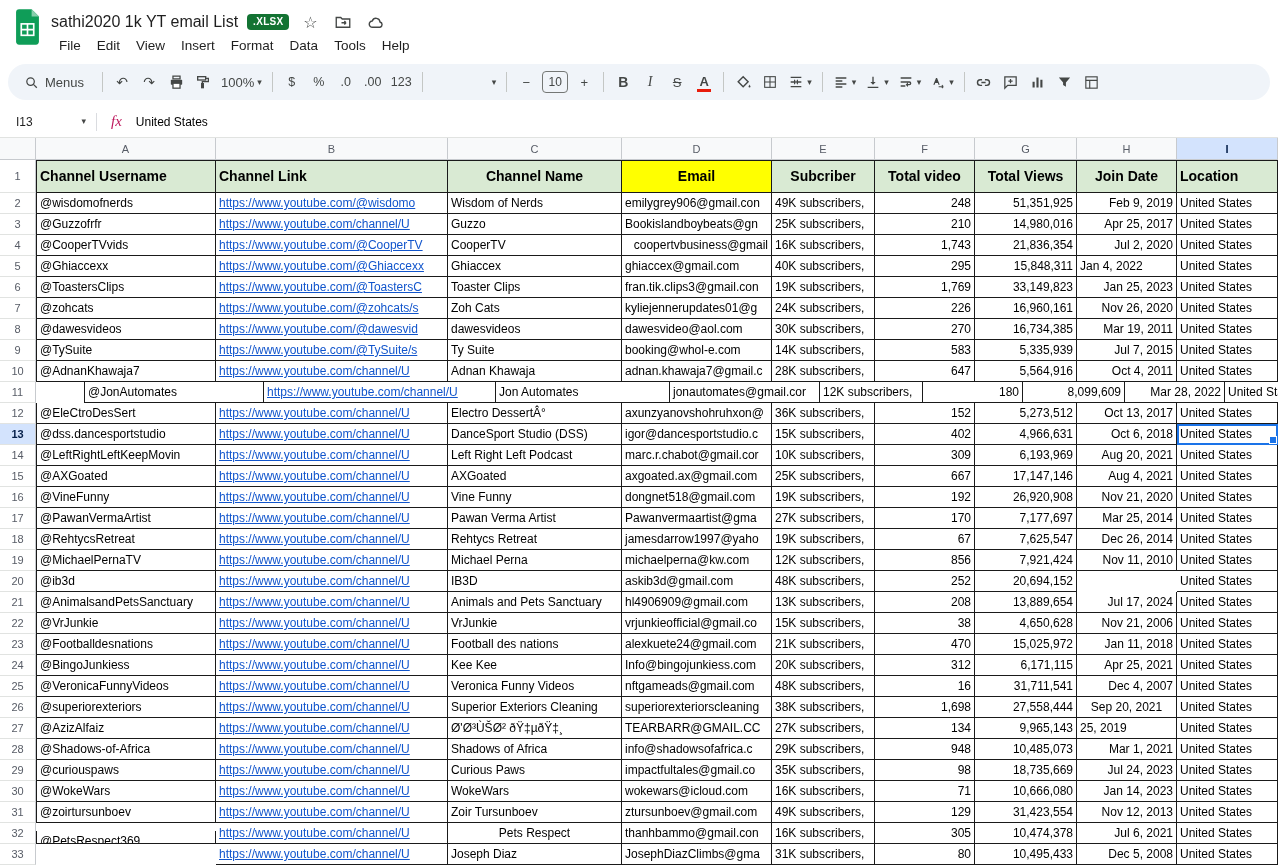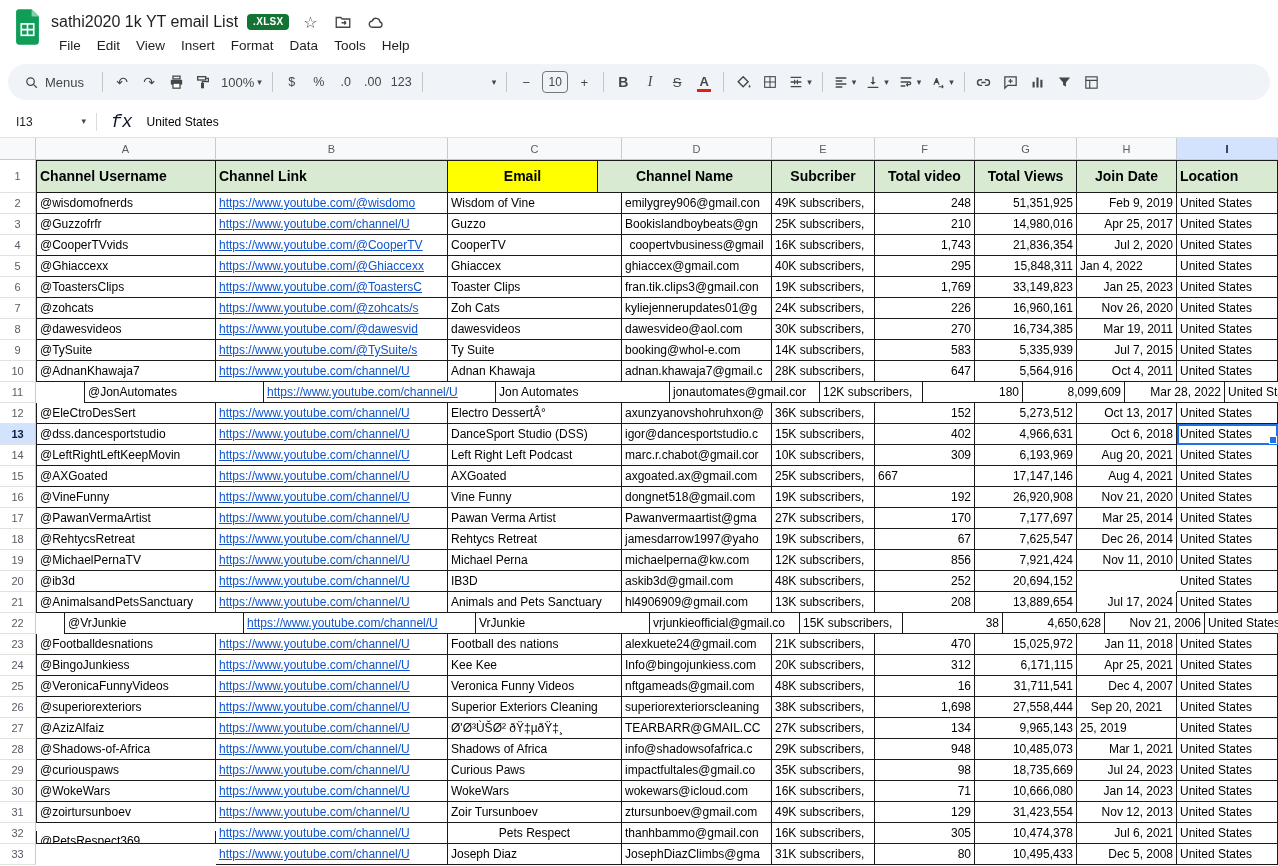--- a/index.html
+++ b/index.html
@@ -42,22 +42,22 @@
   .tc-btn { flex-direction:column; gap:0; padding-top:3px; }
   .tc-btn .A { font-size:13px; font-weight:700; line-height:13px; color:#444746; }
   .tc-btn .bar { width:14px; height:3px; background:#e81c0c; margin-top:1px; }
   .num-fmt { font-size:12.5px; font-weight:500; }
 
   
   .formula-bar { height:32px; display:flex; align-items:center; border-bottom:1px solid #e1e3e1; padding-left:10px; }
   .name-box { width:86px; display:flex; align-items:center; justify-content:space-between;
     padding:0 10px 0 6px; font-size:12px; color:#1f1f1f; height:100%; }
   .fb-sep { width:1px; height:18px; background:#dadce0; }
-  .fx { font-style:italic; color:#0f172a; font-size:18px; margin:0 14px 0 14px;
-    font-family:Liberation Mono, monospace; }
+  .fx { font-style:italic; color:#be185d; font-size:15px; margin:0 14px 0 14px;
+    font-family:Liberation Serif, serif; }
   .formula-value { font-size:12px; color:#000; }
 
   
   .grid { position:relative; }
   .col-header-row { display:flex; height:22px; background:#f8f9fa; }
   .corner { width:36px; flex:none; border-right:1px solid #c7cace; border-bottom:1px solid #c7cace; background:#f8f9fa; }
   .colh { flex:none; display:flex; align-items:center; justify-content:center;
     font-size:11px; color:#575c66; border-right:1px solid #c7cace; border-bottom:1px solid #c7cace; }
   .colh.hl { background:#d3e3fd; color:#041e49; font-weight:700; }
   .row { display:flex; height:21px; }
@@ -286,33 +286,33 @@
       <div class="colh" style="width: 100px;">F</div>
       <div class="colh" style="width: 102px;">G</div>
       <div class="colh" style="width: 100px;">H</div>
       <div class="colh hl" style="width: 101px;">I</div>
     </div>
   <div>
       <div class="row header-row">
         <div class="rownum">1</div>
         <div class="cell" style="width: 180px; text-align: left;">Channel Username</div>
         <div class="cell" style="width: 232px; text-align: left;">Channel Link</div>
+        <div class="cell" style="width: 174px; text-align: center;">Channel Name</div>
         <div class="cell yellow" style="width: 150px; text-align: center;">Email</div>
-        <div class="cell" style="width: 174px; text-align: center;">Channel Name</div>
         <div class="cell" style="width: 103px; text-align: center;">Subcriber</div>
         <div class="cell" style="width: 100px; text-align: center;">Total video</div>
         <div class="cell" style="width: 102px; text-align: center;">Total Views</div>
         <div class="cell" style="width: 100px; text-align: center;">Join Date</div>
         <div class="cell" style="width: 101px; text-align: left;">Location</div>
       </div>
       <div class="row">
         <div class="rownum">2</div>
         <div class="cell" style="width: 180px; text-align: left;">@wisdomofnerds</div>
         <div class="cell link" style="width: 232px; text-align: left;">https://www.youtube.com/@wisdomo</div>
-        <div class="cell" style="width: 174px; text-align: left;">Wisdom of Vine</div>
+        <div class="cell" style="width: 174px; text-align: left;">Wisdom of Nerds</div>
         <div class="cell" style="width: 150px; text-align: left;">emilygrey906@gmail.con</div>
         <div class="cell" style="width: 103px; text-align: left;">49K subscribers,</div>
         <div class="cell" style="width: 100px; text-align: right;">248</div>
         <div class="cell" style="width: 102px; text-align: right;">51,351,925</div>
         <div class="cell" style="width: 100px; text-align: right;">Feb 9, 2019</div>
         <div class="cell" style="width: 101px; text-align: left;">United States</div>
       </div>
       <div class="row">
         <div class="rownum">3</div>
         <div class="cell" style="width: 180px; text-align: left;">@Guzzofrfr</div>
@@ -323,21 +323,21 @@
         <div class="cell" style="width: 100px; text-align: right;">210</div>
         <div class="cell" style="width: 102px; text-align: right;">14,980,016</div>
         <div class="cell" style="width: 100px; text-align: right;">Apr 25, 2017</div>
         <div class="cell" style="width: 101px; text-align: left;">United States</div>
       </div>
       <div class="row">
         <div class="rownum">4</div>
         <div class="cell" style="width: 180px; text-align: left;">@CooperTVvids</div>
         <div class="cell link" style="width: 232px; text-align: left;">https://www.youtube.com/@CooperTV</div>
         <div class="cell" style="width: 174px; text-align: left;">CooperTV</div>
-        <div class="cell" style="width: 150px; text-align: center;">coopertvbusiness@gmail</div>
+        <div class="cell" style="width: 150px; text-align: right;">coopertvbusiness@gmail</div>
         <div class="cell" style="width: 103px; text-align: left;">16K subscribers,</div>
         <div class="cell" style="width: 100px; text-align: right;">1,743</div>
         <div class="cell" style="width: 102px; text-align: right;">21,836,354</div>
         <div class="cell" style="width: 100px; text-align: right;">Jul 2, 2020</div>
         <div class="cell" style="width: 101px; text-align: left;">United States</div>
       </div>
       <div class="row">
         <div class="rownum">5</div>
         <div class="cell" style="width: 180px; text-align: left;">@Ghiaccexx</div>
         <div class="cell link" style="width: 232px; text-align: left;">https://www.youtube.com/@Ghiaccexx</div>
@@ -457,21 +457,21 @@
         <div class="cell" style="width: 100px; text-align: right;">Aug 20, 2021</div>
         <div class="cell" style="width: 101px; text-align: left;">United States</div>
       </div>
       <div class="row">
         <div class="rownum">15</div>
         <div class="cell" style="width: 180px; text-align: left;">@AXGoated</div>
         <div class="cell link" style="width: 232px; text-align: left;">https://www.youtube.com/channel/U</div>
         <div class="cell" style="width: 174px; text-align: left;">AXGoated</div>
         <div class="cell" style="width: 150px; text-align: left;">axgoated.ax@gmail.com</div>
         <div class="cell" style="width: 103px; text-align: left;">25K subscribers,</div>
-        <div class="cell" style="width: 100px; ">667</div>
+        <div class="cell" style="width: 100px; text-align: right;">667</div>
         <div class="cell" style="width: 102px; text-align: right;">17,147,146</div>
         <div class="cell" style="width: 100px; text-align: right;">Aug 4, 2021</div>
         <div class="cell" style="width: 101px; text-align: left;">United States</div>
       </div>
       <div class="row">
         <div class="rownum">16</div>
         <div class="cell" style="width: 180px; text-align: left;">@VineFunny</div>
         <div class="cell link" style="width: 232px; text-align: left;">https://www.youtube.com/channel/U</div>
         <div class="cell" style="width: 174px; text-align: left;">Vine Funny</div>
         <div class="cell" style="width: 150px; text-align: left;">dongnet518@gmail.com</div>
@@ -536,21 +536,21 @@
         <div class="cell" style="width: 174px; text-align: left;">Animals and Pets Sanctuary</div>
         <div class="cell" style="width: 150px; text-align: left;">hl4906909@gmail.com</div>
         <div class="cell" style="width: 103px; text-align: left;">13K subscribers,</div>
         <div class="cell" style="width: 100px; text-align: right;">208</div>
         <div class="cell" style="width: 102px; text-align: right;">13,889,654</div>
         <div class="cell" style="width: 100px; text-align: right;">Jul 17, 2024</div>
         <div class="cell" style="width: 101px; text-align: left;">United States</div>
       </div>
       <div class="row">
         <div class="rownum">22</div>
-        <div class="cell" style="width: 180px; text-align: left; margin-left: 28px;">@VrJunkie</div>
+        <div class="cell" style="width: 180px; text-align: left;">@VrJunkie</div>
         <div class="cell link" style="width: 232px; text-align: left;">https://www.youtube.com/channel/U</div>
         <div class="cell" style="width: 174px; text-align: left;">VrJunkie</div>
         <div class="cell" style="width: 150px; text-align: left;">vrjunkieofficial@gmail.co</div>
         <div class="cell" style="width: 103px; text-align: left;">15K subscribers,</div>
         <div class="cell" style="width: 100px; text-align: right;">38</div>
         <div class="cell" style="width: 102px; text-align: right;">4,650,628</div>
         <div class="cell" style="width: 100px; text-align: right;">Nov 21, 2006</div>
         <div class="cell" style="width: 101px; text-align: left;">United States</div>
       </div>
       <div class="row">

